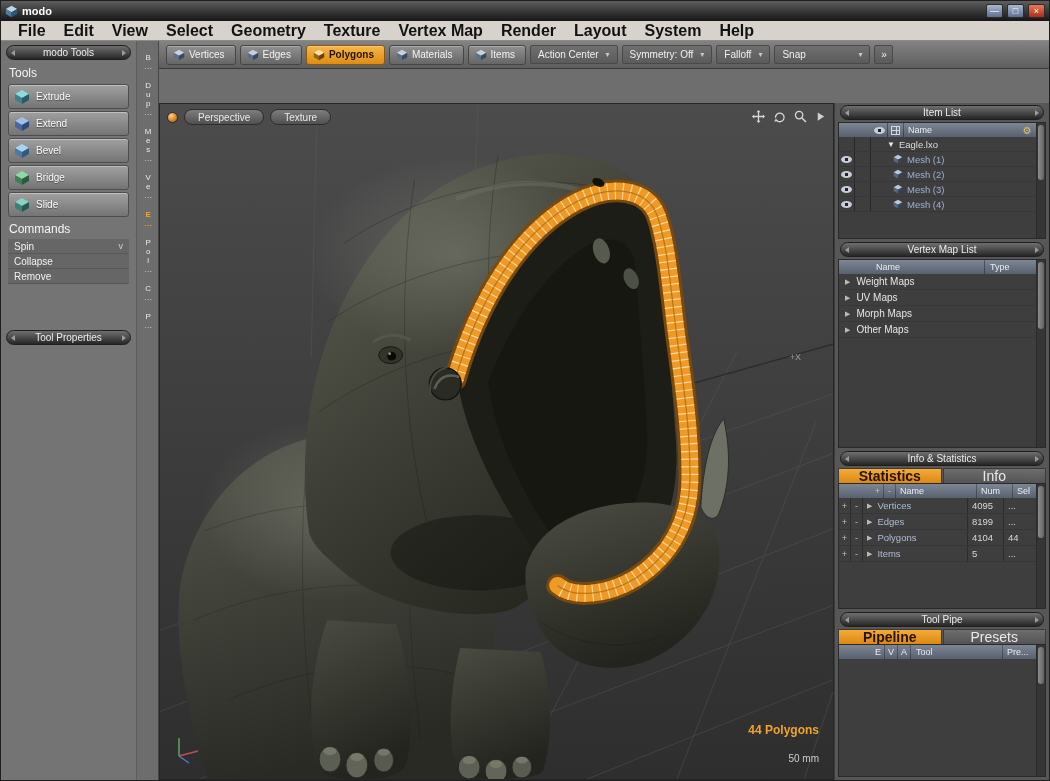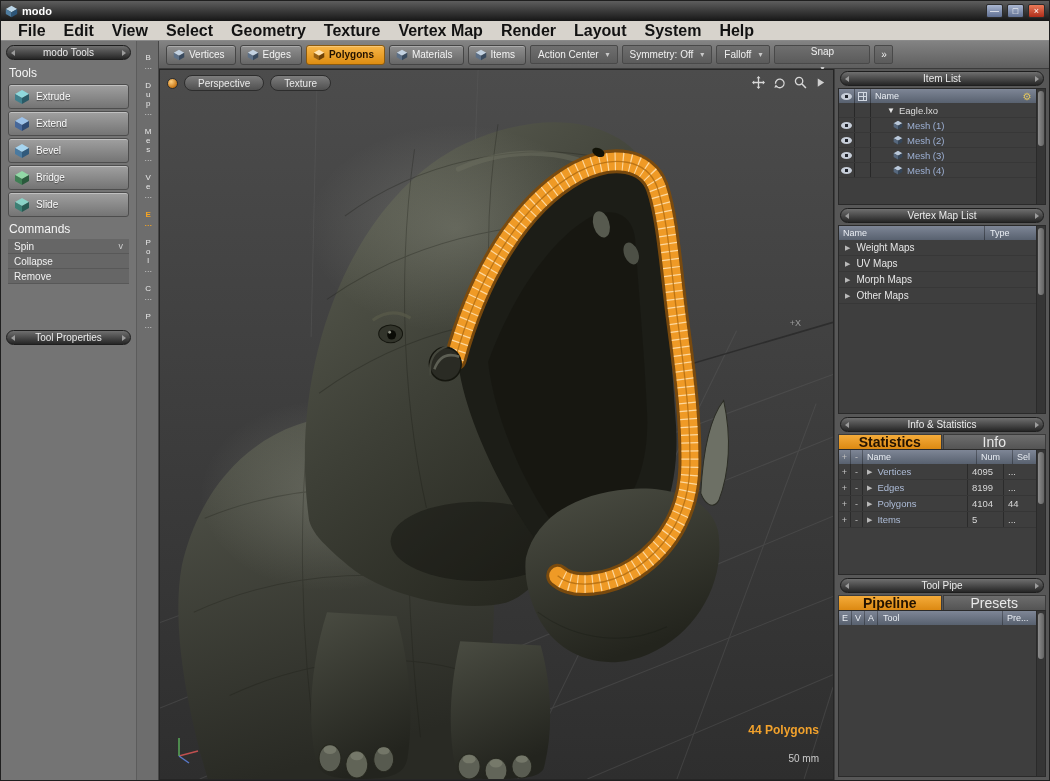--- a/index.html
+++ b/index.html
@@ -40,28 +40,28 @@
 
   .tp-header { margin-top:46px; }
   .spacer-grow { flex:1; }
   .tracking { padding:2px 6px 6px; font-size:10px; color:#e9e9e9; }
   .t-title { font-weight:bold; text-align:center; padding-bottom:3px; }
   .t-row { display:flex; line-height:13px; }
   .t-label { width:64px; text-align:right; color:#dedede; }
   .t-val { padding-left:5px; color:#ffffff; }
 
   
-  .right-area { flex:1; display:flex; flex-direction:column; min-width:0; }
+  .right-area { flex:1; display:flex; flex-direction:column; min-width:0;gap:34px; }
   .toolbar { height:28px; flex:0 0 28px; background:linear-gradient(#838383,#5e5e5e); border-bottom:1px solid #3b3b3b; display:flex; align-items:center; padding:0 7px; gap:4px; }
   .mode-btn { height:20px; border-radius:3px; border:1px solid #454545; background:linear-gradient(#909090,#666666); display:flex; align-items:center; gap:4px; padding:0 10px 0 6px; font-size:10px; color:#f4f4f4; cursor:pointer; box-shadow:inset 0 1px 0 rgba(255,255,255,.25); white-space:nowrap; }
   .mode-btn.active { background:linear-gradient(#f7b649,#de8d11); color:#231200; border-color:#8a5a10; font-weight:bold; }
   .dd { height:19px; border:1px solid #494949; border-radius:2px; background:linear-gradient(#6f6f6f,#5b5b5b); display:flex; align-items:center; gap:7px; padding:0 7px; font-size:10px; color:#f0f0f0; cursor:pointer; white-space:nowrap; }
   .dd:first-of-type { margin-left:10px; }
   .dd .arr { color:#c9c9c9; font-size:8px; }
-  .dd.snap { width:96px; justify-content:space-between;flex-direction:column; }
+  .dd.snap { width:96px; justify-content:space-between; }
   .overflow-btn { height:19px; width:19px; border:1px solid #494949; border-radius:2px; background:linear-gradient(#6f6f6f,#5b5b5b); color:#eee; font-size:10px; display:flex; align-items:center; justify-content:center; cursor:pointer; }
 
   
   .center-row { flex:1; display:flex; min-height:0; }
   .viewport { flex:1; position:relative; background:#333; border:1px solid #262626; overflow:hidden; }
   .vp-scene { position:absolute; inset:0; width:100%; height:100%; }
   .vp-top { position:absolute; top:5px; left:7px; display:flex; align-items:center; gap:6px; }
   .vp-dot { width:11px; height:11px; border-radius:50%; background:radial-gradient(circle at 35% 30%,#ffd080,#c87818 70%,#7a4408); border:1px solid #2e2e2e; cursor:pointer; }
   .vp-btn { height:16px; border-radius:8px; border:1px solid #2d2d2d; background:linear-gradient(#7d7d7d,#505050); color:#e9e9e9; font-size:10px; display:flex; align-items:center; padding:0 13px; cursor:pointer; }
   .vp-nav { position:absolute; top:6px; right:7px; display:flex; gap:8px; align-items:center; }
@@ -72,21 +72,21 @@
   .gizmo { position:absolute; left:10px; bottom:15px; }
 
   
   .right-col { width:215px; flex:0 0 215px; background:#575757; border-left:1px solid #3d3d3d; display:flex; flex-direction:column; padding:2px 3px 3px; gap:3px; min-height:0; }
   .panel { display:flex; flex-direction:column; min-height:0; }
   .panel.item  { height:134px; flex:0 0 134px; }
   .panel.vmap  { height:206px; flex:0 0 206px; }
   .panel.stats { height:158px; flex:0 0 158px; }
   .panel.tpipe { flex:1; }
   .panel .body { flex:1; background:#3e3e3e; border:1px solid #2a2a2a; position:relative; overflow:hidden; }
-  .list-head { height:14px; background:linear-gradient(#7e8696,#58616f); display:flex; align-items:center; font-size:9px; color:#e9edf3; }
+  .list-head { height:14px; background:linear-gradient(#7e8696,#58616f); display:flex; align-items:center; font-size:9px; color:#e9edf3;padding-left:33px; }
   .scroll { position:absolute; top:0; right:0; bottom:0; width:9px; background:#353535; border-left:1px solid #2a2a2a; cursor:pointer; }
   .thumb { position:absolute; left:1px; right:1px; border-radius:3px; background:linear-gradient(90deg,#8d8d8d,#646464); }
 
   .cell-r { border-right:1px solid rgba(0,0,0,.35); height:100%; display:flex; align-items:center; justify-content:center; }
   .c16 { width:16px; flex:0 0 16px; }
   .c-flex { flex:1; padding-left:4px; display:flex; align-items:center; gap:4px; min-width:0; }
   .c18 { width:18px; flex:0 0 18px; display:flex; align-items:center; justify-content:center; }
 
   .il-row { height:15px; display:flex; align-items:center; font-size:9.5px; color:#dcdcdc; border-bottom:1px solid #373737; margin-right:9px; }
   .eye { width:11px; height:7px; border-radius:50%; background:radial-gradient(circle at 50% 50%, #20242c 1.6px, #c7ced9 2px); }

